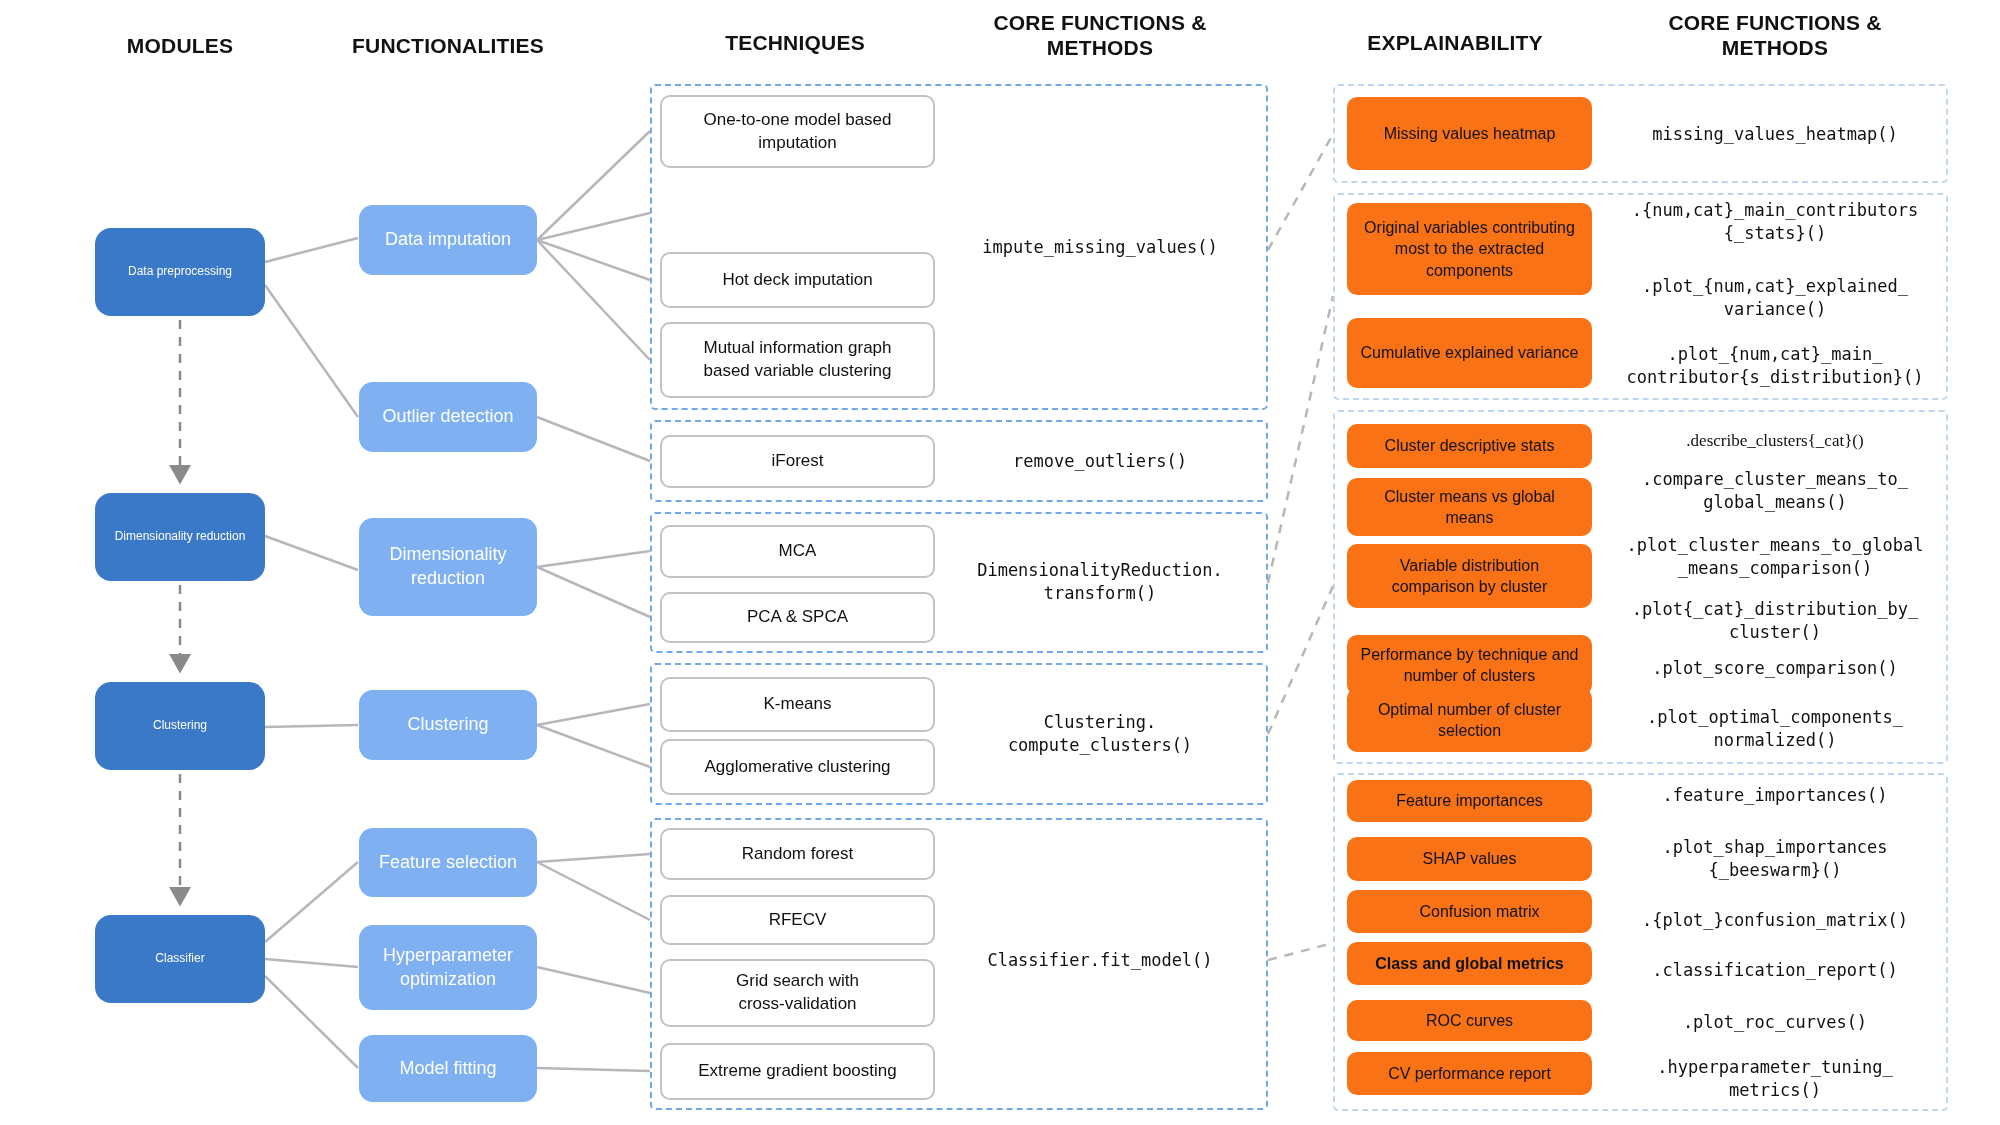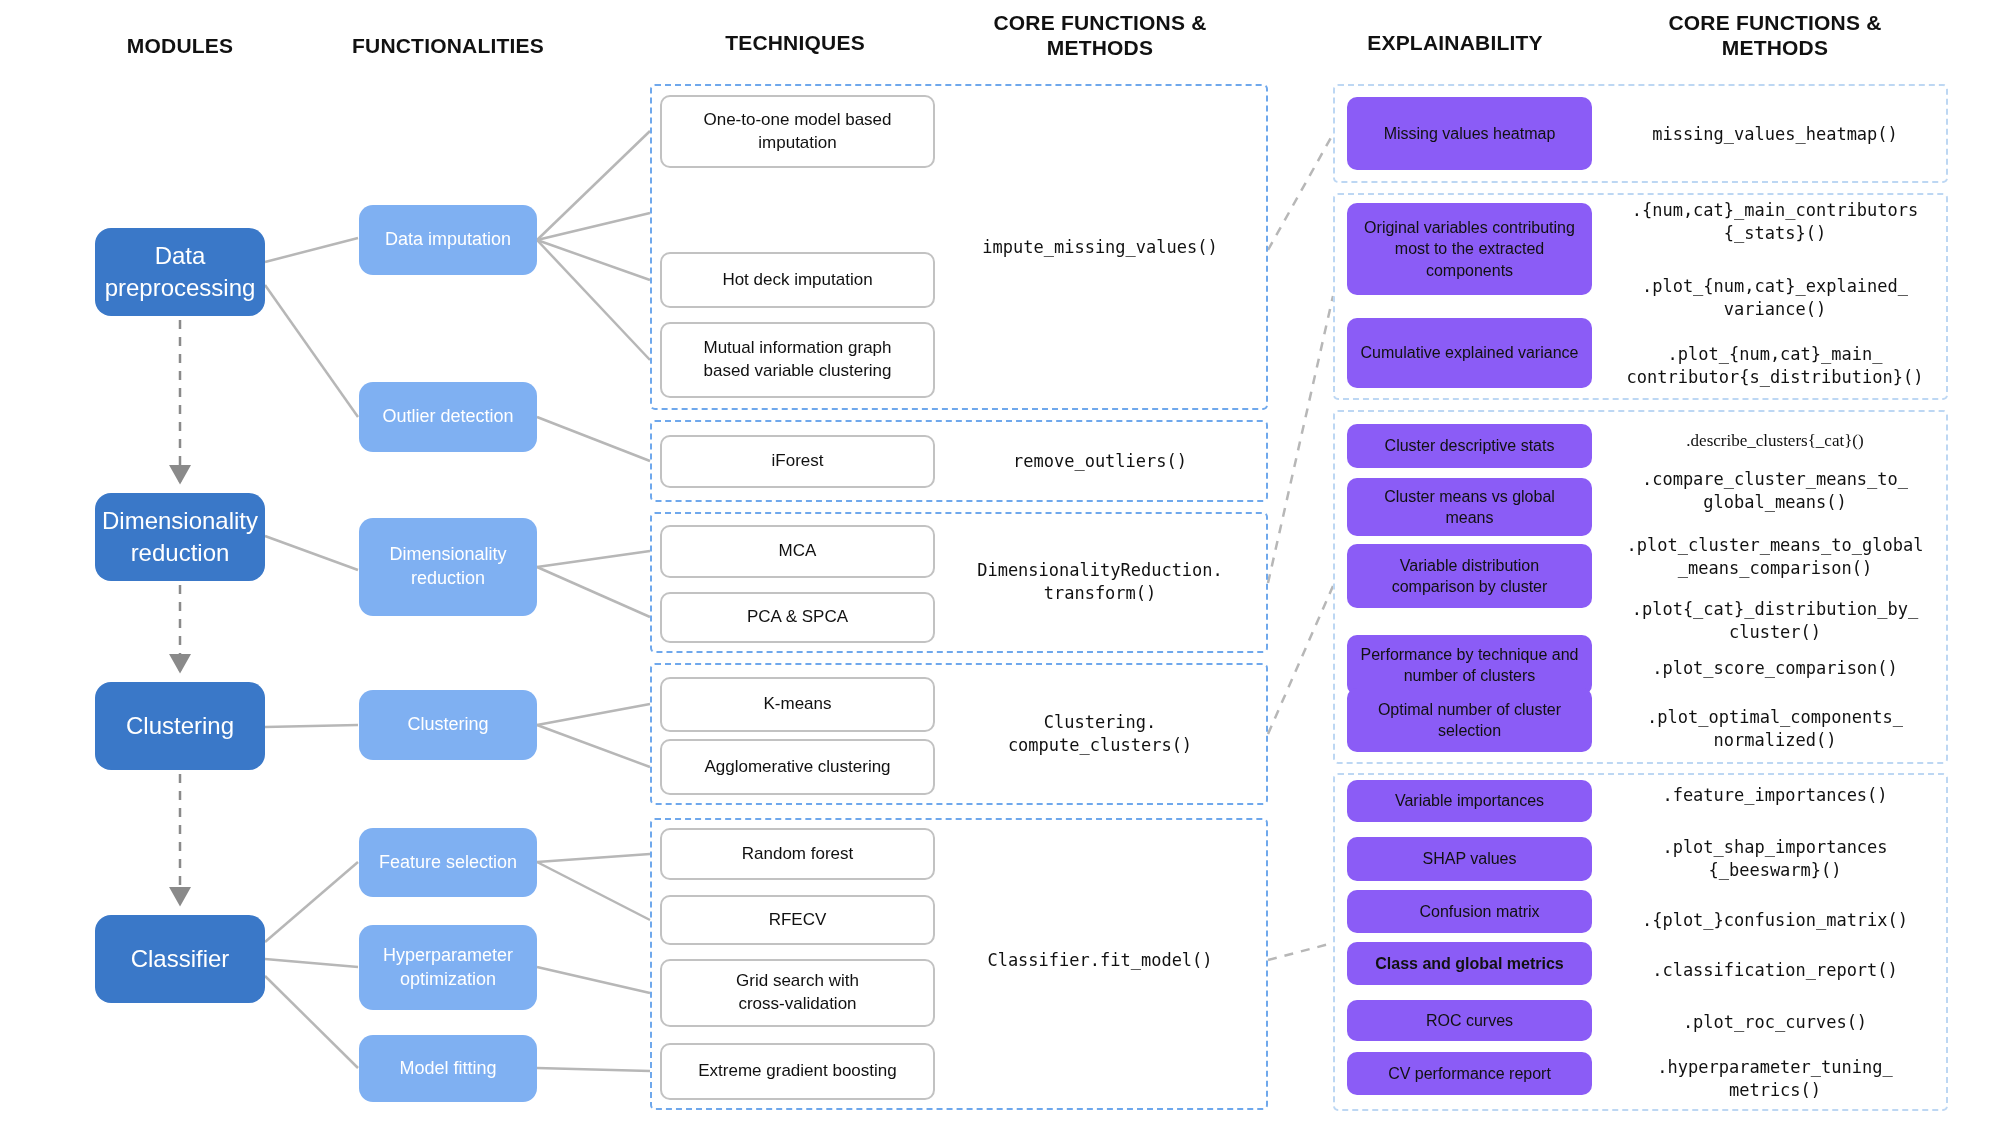--- a/index.html
+++ b/index.html
@@ -3,31 +3,31 @@
 <meta charset="utf-8">
 <style>
   html,body{margin:0;padding:0;background:#ffffff;}
   .canvas{position:relative;width:2000px;height:1125px;background:#fff;
           font-family:"Liberation Sans",sans-serif;overflow:hidden;}
   svg.wires{position:absolute;left:0;top:0;width:2000px;height:1125px;}
   .hdr{position:absolute;font-weight:bold;color:#111;font-size:21px;line-height:25px;
        text-align:center;white-space:pre-line;letter-spacing:.2px;}
   .module{position:absolute;background:#3a78c8;color:#fff;border-radius:16px;
           display:flex;align-items:center;justify-content:center;text-align:center;
-          font-size:24px;line-height:1.32;padding:4px 10px;box-sizing:border-box;}
+          font-size:12px;line-height:1.32;padding:4px 10px;box-sizing:border-box;}
   .func{position:absolute;background:#7fb0f2;color:#fff;border-radius:14px;
         display:flex;align-items:center;justify-content:center;text-align:center;
         font-size:18px;line-height:1.32;padding:4px 10px;box-sizing:border-box;}
   .tcontainer{position:absolute;border:2px dashed #6fa8ec;border-radius:5px;box-sizing:border-box;}
   .econtainer{position:absolute;border:2px dashed #bdd7f3;border-radius:5px;box-sizing:border-box;}
   .tbox{position:absolute;background:#fff;border:2px solid #c2c2c2;border-radius:10px;
         display:flex;align-items:center;justify-content:center;text-align:center;
         color:#111;font-size:17px;line-height:1.35;padding:2px 22px;box-sizing:border-box;
         white-space:pre-line;}
-  .ebox{position:absolute;background:#8b5cf6;border-radius:10px;
+  .ebox{position:absolute;background:#f97316;border-radius:10px;
         display:flex;align-items:center;justify-content:center;text-align:center;
         color:#111;font-size:16px;line-height:1.32;padding:2px 12px;box-sizing:border-box;}
   .code{position:absolute;font-family:"DejaVu Sans Mono",monospace;color:#111;
         font-size:17px;line-height:23px;text-align:center;white-space:pre-line;
         transform:translateY(-50%);}
 </style>
 </head>
 <body>
 
 <div class="canvas">
@@ -135,21 +135,21 @@
   <div class="econtainer" style="left:1333px;top:773px;width:615px;height:338px;"></div>
 
   <div class="ebox" style="left:1347px;top:97px;width:245px;height:73px;">Missing values heatmap</div>
   <div class="ebox" style="left:1347px;top:203px;width:245px;height:92px;">Original variables contributing most to the extracted components</div>
   <div class="ebox" style="left:1347px;top:318px;width:245px;height:70px;">Cumulative explained variance</div>
   <div class="ebox" style="left:1347px;top:424px;width:245px;height:44px;">Cluster descriptive stats</div>
   <div class="ebox" style="left:1347px;top:478px;width:245px;height:58px;">Cluster means vs global means</div>
   <div class="ebox" style="left:1347px;top:544px;width:245px;height:64px;">Variable distribution comparison by cluster</div>
   <div class="ebox" style="left:1347px;top:635px;width:245px;height:60px;">Performance by technique and number of clusters</div>
   <div class="ebox" style="left:1347px;top:688px;width:245px;height:64px;">Optimal number of cluster selection</div>
-  <div class="ebox" style="left:1347px;top:780px;width:245px;height:42px;">Variable importances</div>
+  <div class="ebox" style="left:1347px;top:780px;width:245px;height:42px;">Feature importances</div>
   <div class="ebox" style="left:1347px;top:837px;width:245px;height:44px;">SHAP values</div>
   <div class="ebox" style="left:1347px;top:890px;width:245px;height:43px;padding-left:32px;">Confusion matrix</div>
   <div class="ebox" style="left:1347px;top:942px;width:245px;height:43px;font-weight:bold;">Class and global metrics</div>
   <div class="ebox" style="left:1347px;top:1000px;width:245px;height:41px;">ROC curves</div>
   <div class="ebox" style="left:1347px;top:1052px;width:245px;height:43px;">CV performance report</div>
 
   <div class="code" style="left:1605px;top:134px;width:340px;">missing_values_heatmap()</div>
   <div class="code" style="left:1605px;top:222px;width:340px;">.{num,cat}_main_contributors
 {_stats}()</div>
   <div class="code" style="left:1605px;top:298px;width:340px;">.plot_{num,cat}_explained_

